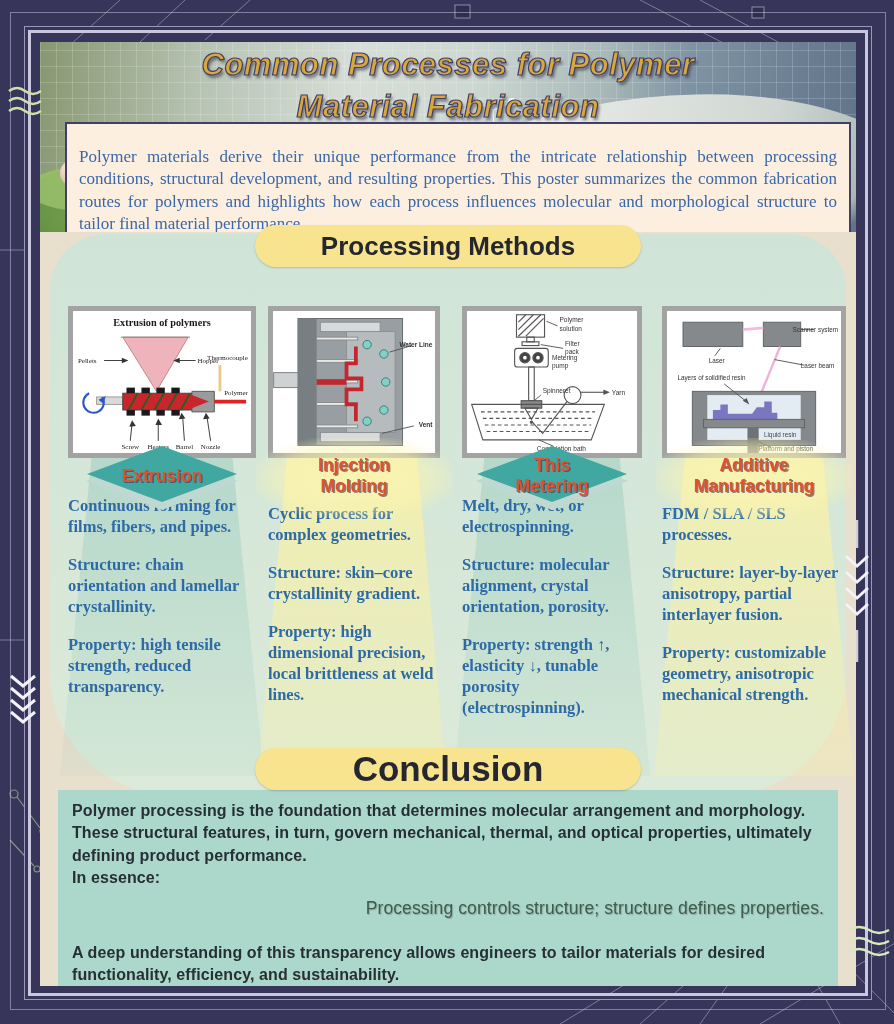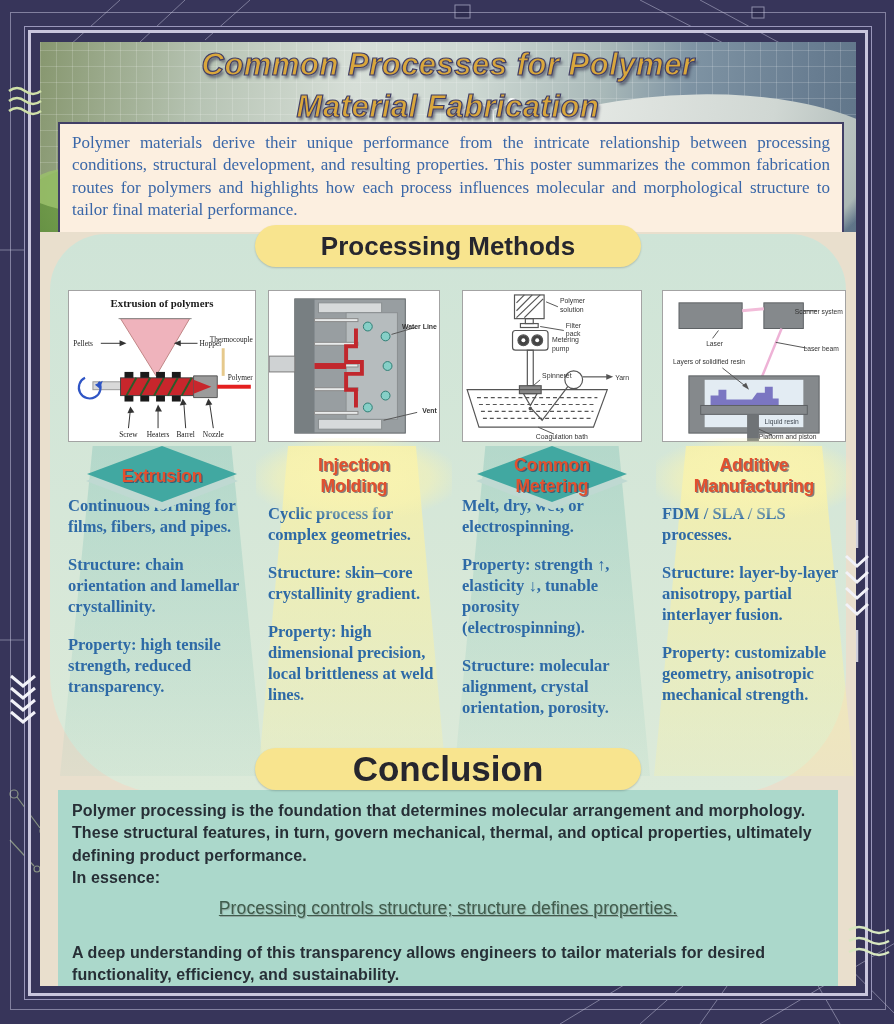--- a/index.html
+++ b/index.html
@@ -33,22 +33,22 @@
   .s2{left:152px;bottom:6px;width:34px;height:34px;}
   .s3{left:244px;bottom:-8px;width:26px;height:26px;}
   .s4{right:118px;bottom:-8px;width:22px;height:22px;}
   .s5{right:58px;bottom:34px;width:14px;height:14px;}
   .s6{right:210px;bottom:16px;width:12px;height:12px;}
   .molecules{position:absolute;inset:0;}
   .title-line{position:absolute;width:100%;text-align:center;font-weight:bold;font-size:31px;
               color:#d9a73c;letter-spacing:.5px;-webkit-text-stroke:1.2px #403e66;
               text-shadow:2px 3px 3px rgba(35,33,60,.55);z-index:2;font-style:italic;}
   .t1{top:5px;} .t2{top:47px;}
-  .intro{position:absolute;left:18px;top:80px;width:786px;height:124px;background:#fcefe0;
-         border:2px solid #413f66;box-sizing:border-box;padding:8px 12px;z-index:5;}
+  .intro{position:absolute;left:25px;top:80px;width:786px;height:124px;background:#fcefe0;
+         border:2px solid #413f66;box-sizing:border-box;padding:22px 12px;z-index:5;}
   .intro p{margin:0;font-family:"Liberation Serif",serif;font-size:17px;line-height:1.32;
            color:#3a67a8;text-align:justify;}
   .fold{position:absolute;right:8px;bottom:-2px;width:0;height:0;
         border-left:14px solid transparent;border-bottom:11px solid #e4c8a6;}
   
   .beige{position:absolute;left:0;top:188px;right:0;bottom:0;background:#e9dfcd;z-index:1;}
   .green{position:absolute;left:10px;top:192px;width:796px;height:560px;z-index:2;
          background:linear-gradient(180deg,#cfe4d7,#dcead9);border-radius:56px 56px 120px 120px;}
   .ribbon{position:absolute;top:404px;height:330px;z-index:3;
           clip-path:polygon(16% 0,84% 0,100% 100%,0 100%);}
@@ -59,42 +59,42 @@
   
   .pill{position:absolute;background:#f8e48e;border-radius:22px;display:flex;align-items:center;
         justify-content:center;font-weight:bold;color:#26262e;z-index:6;
         box-shadow:0 1px 2px rgba(0,0,0,.18);}
   .pm{left:215px;top:183px;width:386px;height:42px;font-size:26px;}
   .cn{left:215px;top:706px;width:386px;height:42px;font-size:35px;}
   
   .col{position:absolute;top:248px;height:520px;z-index:5;}
   .c1{left:28px;width:188px;} .c2{left:228px;width:172px;}
   .c3{left:422px;width:180px;} .c4{left:622px;width:184px;}
-  .card{position:absolute;top:0;left:0;width:100%;height:152px;background:#fff;
-        border:1px solid #a3a3a3;box-sizing:border-box;text-align:right;}
+  .card{position:absolute;top:16px;left:0;width:100%;height:152px;background:#fff;
+        border:5px solid #a3a3a3;box-sizing:border-box;text-align:right;}
   .card svg{width:100%;height:100%;display:block;}
   .d-back{position:absolute;top:162px;left:50%;width:152px;height:58px;transform:translateX(-50%);
           background:#bfd9d2;clip-path:polygon(50% 0,100% 50%,50% 100%,0 50%);z-index:1;}
   .d-front{position:absolute;top:156px;left:50%;width:150px;height:56px;transform:translateX(-50%);
            background:#41a8a1;clip-path:polygon(50% 0,100% 50%,50% 100%,0 50%);z-index:2;}
   .glow{position:absolute;top:148px;left:50%;width:196px;height:80px;transform:translateX(-50%);z-index:1;
         background:radial-gradient(ellipse at center,rgba(250,244,176,.95) 0%,rgba(250,244,176,.5) 55%,rgba(250,244,176,0) 78%);}
   .hdr{position:absolute;top:154px;left:-8px;right:-8px;height:64px;display:flex;flex-direction:column;
        align-items:center;justify-content:center;z-index:3;}
   .hdr span{font-size:17.5px;font-weight:bold;color:#e2502e;line-height:1.18;text-align:center;
             text-shadow:1.4px 1.4px 0 rgba(52,50,92,.6);}
   .ctext{position:absolute;top:206px;left:0;right:0;}
   .ctext p{margin:0 0 17px 0;font-family:"Liberation Serif",serif;font-weight:bold;font-size:16.5px;
            line-height:1.27;color:#2e6aa6;}
   
   .cbox{position:absolute;left:18px;top:748px;width:780px;height:196px;background:#abd8cb;z-index:5;
         box-sizing:border-box;padding:10px 14px;}
   .cbox p{margin:0;font-size:16px;font-weight:bold;color:#272f36;line-height:1.4;letter-spacing:.1px;}
-  .cbox .hl{text-align:center;font-weight:normal;color:#3f5c4c;font-size:17.5px;margin:6px 0 2px;
-            text-shadow:1px 1px 1px rgba(110,110,110,.45);text-decoration:underline;}
+  .cbox .hl{text-align:right;font-weight:normal;color:#3f5c4c;font-size:17.5px;margin:6px 0 2px;
+            text-shadow:1px 1px 1px rgba(110,110,110,.45);}
   .cbox .last{margin-top:22px;}
   
   .edge{position:absolute;z-index:10;}
   svg text{font-family:"Liberation Sans",sans-serif;}
   text.serif{font-family:"Liberation Serif",serif;}
 </style>
 </head>
 <body>
 
 <div class="page">
@@ -362,27 +362,27 @@
             <line x1="78" y1="90" x2="71" y2="96" stroke="#555"></line>
             <text x="154" y="90">Yarn</text>
             <text x="100" y="150" text-anchor="middle">Coagulation bath</text>
             <line x1="76" y1="138" x2="92" y2="145" stroke="#555"></line>
           </g>
         </svg>
       </div>
       <div class="d-back"></div>
       <div class="d-front"></div>
       <div class="hdr">
-        <span>Common</span>
+        <span>This</span>
         <span>Metering</span>
       </div>
       <div class="ctext">
         <p>Melt, dry, wet, or electrospinning.</p>
+        <p>Structure: molecular alignment, crystal orientation, porosity.</p>
         <p>Property: strength ↑, elasticity ↓, tunable porosity (electrospinning).</p>
-        <p>Structure: molecular alignment, crystal orientation, porosity.</p>
       </div>
     </div>
 
     <div class="col c4">
       <div class="card">
         <svg viewBox="0 0 184 152">
           <g>
             <rect x="16" y="12" width="64" height="26" fill="#85898c" stroke="#5d6164"></rect>
             <rect x="102" y="12" width="40" height="26" fill="#85898c" stroke="#5d6164"></rect>
             <line x1="80" y1="20" x2="102" y2="18" stroke="#f2bcd9" stroke-width="3"></line>

